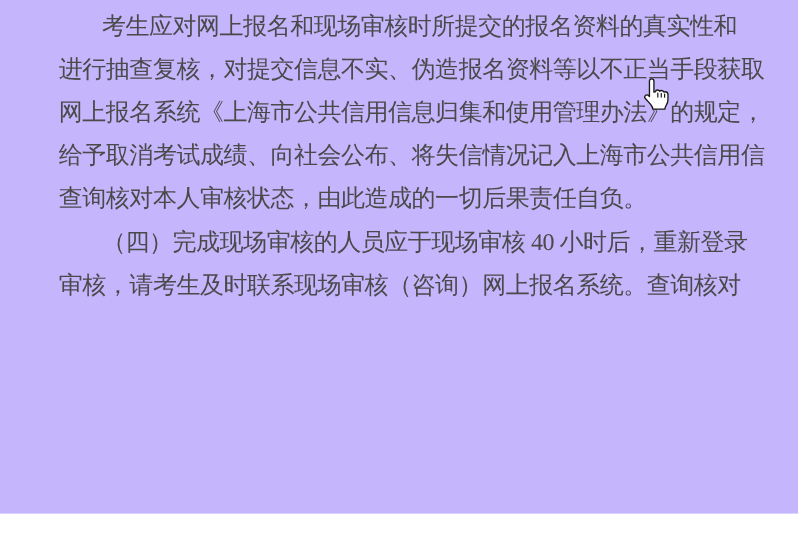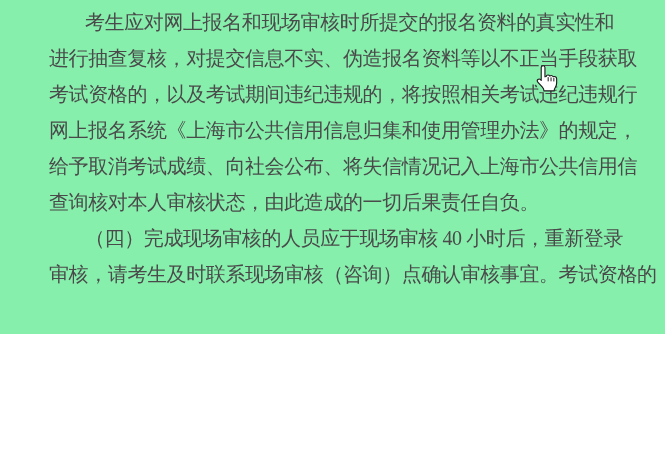--- a/index.html
+++ b/index.html
@@ -10,24 +10,24 @@
   body {
     width: 665px;
     height: 450px;
     position: relative;
     overflow: hidden;
     font-family: "Liberation Serif", "DejaVu Serif", serif;
   }
   .page {
     position: absolute;
     left: 0; top: 0;
-    width: 665px; height: 334px;
+    width: 665px; height: 428px;
     padding: 4px 27px 0 49px;
     box-sizing: border-box;
-    background: #86efac;
+    background: #c4b5fd;
   }
   .line {
     height: 36px;
     line-height: 36px;
     font-size: 20px;
     letter-spacing: -0.4px;
     color: #4a4a4a;
     white-space: nowrap;
     overflow: visible;
   }
@@ -43,26 +43,25 @@
     pointer-events: none;
   }
   .cursor svg { display: block; }
 </style>
 </head>
 <body>
 
 <div class="page">
   <div class="line indent">考生应对网上报名和现场审核时所提交的报名资料的真实性和</div>
   <div class="line">进行抽查复核，对提交信息不实、伪造报名资料等以不正当手段获取</div>
-  <div class="line">考试资格的，以及考试期间违纪违规的，将按照相关考试违纪违规行</div>
   <div class="line">网上报名系统《上海市公共信用信息归集和使用管理办法》的规定，</div>
   <div class="line">给予取消考试成绩、向社会公布、将失信情况记入上海市公共信用信</div>
   <div class="line">查询核对本人审核状态，由此造成的一切后果责任自负。</div>
   <div class="line indent">（四）完成现场审核的人员应于现场审核 40 小时后，重新登录</div>
-  <div class="line">审核，请考生及时联系现场审核（咨询）点确认审核事宜。考试资格的</div>
+  <div class="line">审核，请考生及时联系现场审核（咨询）网上报名系统。查询核对</div>
 </div>
 
 <span class="cursor">
   <svg width="22" height="28" viewBox="0 0 17.5 22.5" xmlns="http://www.w3.org/2000/svg">
     <path d="M5.6 1.4 C6.45 1.4 7.1 2.05 7.1 2.9 L7.1 10.3 L8.05 10.1
              C8.15 9.4 8.8 8.85 9.55 8.85 C10.15 8.85 10.7 9.2 10.95 9.7
              C11.25 9.4 11.7 9.2 12.15 9.2 C12.85 9.2 13.45 9.65 13.7 10.25
              C13.95 10.1 14.25 10.0 14.6 10.0 C15.65 10.0 16.5 10.85 16.5 11.9
              L16.5 15.2 C16.5 16.6 16.1 17.8 15.4 18.9 C14.8 19.8 14.5 20.6 14.5 21.6
              L6.3 21.6 C6.3 20.5 5.85 19.55 5.05 18.65 L1.35 14.5

